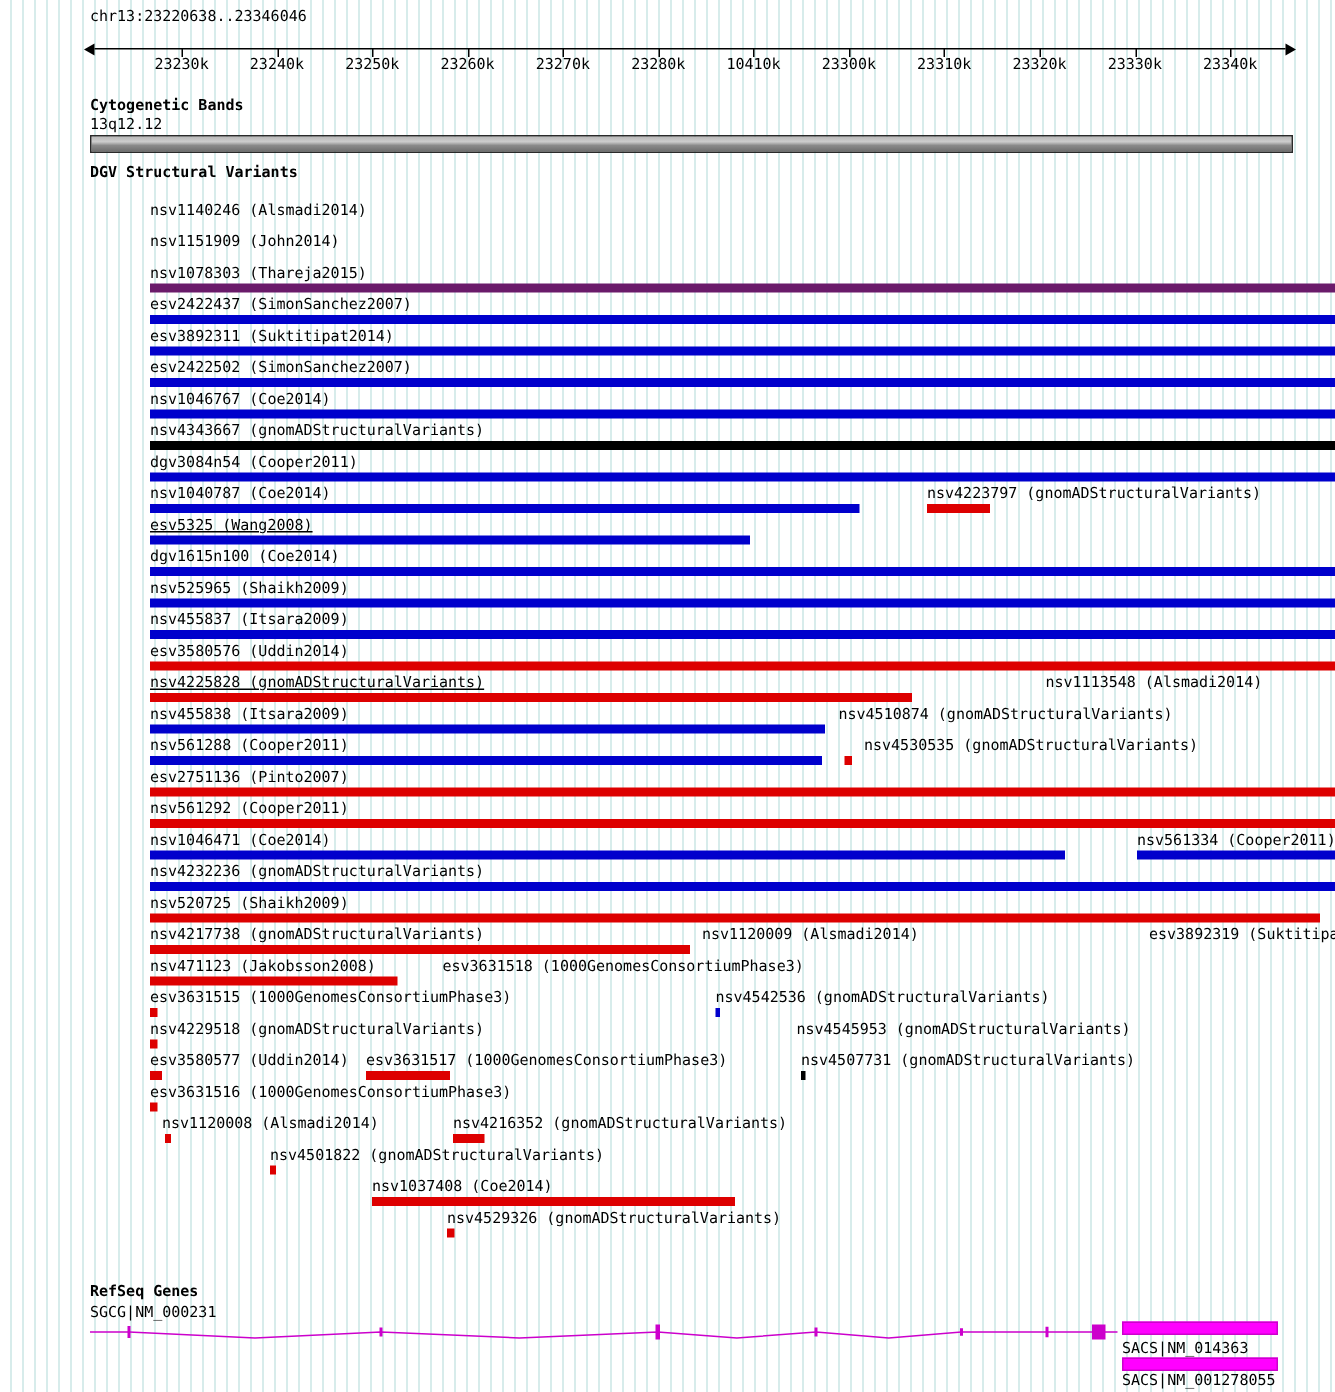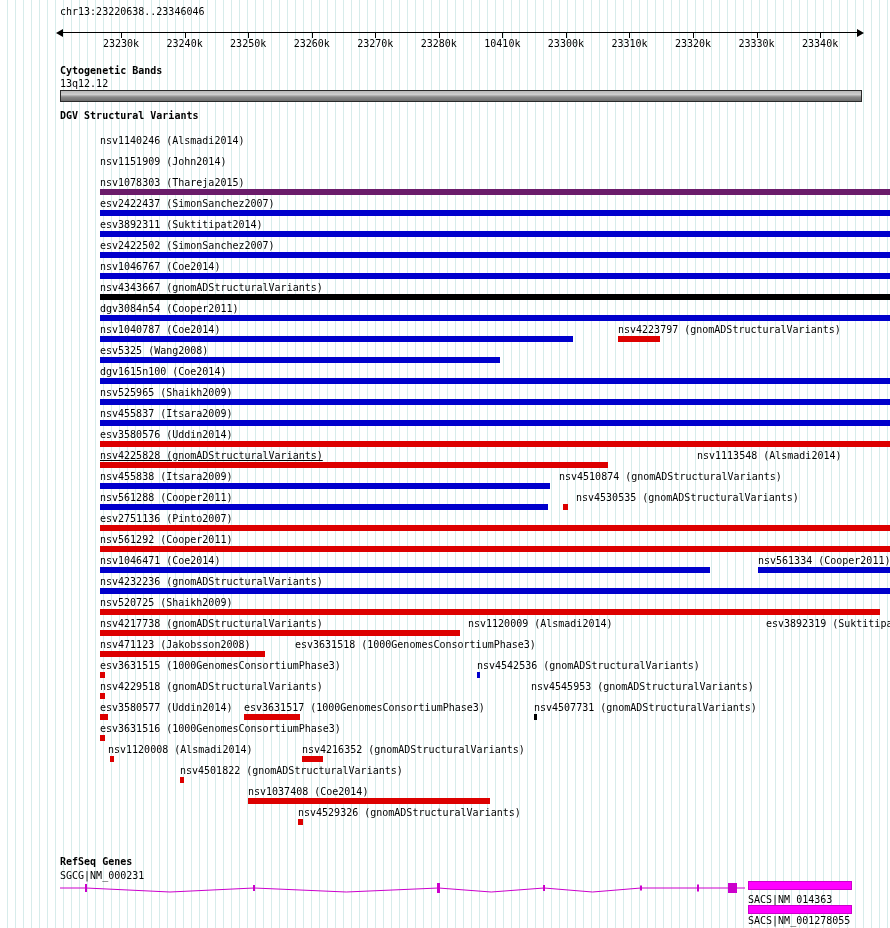--- a/index.html
+++ b/index.html
@@ -103,21 +103,21 @@
       </div>
       <div class="variant-row" style="top: 324px;">
         <div class="variant-label" style="left: 60px;">nsv1040787 (Coe2014)</div>
         <div class="variant-bar" style="left: 60px; width: 473px; background: rgb(0, 0, 204);"></div>
         <div class="variant-label" style="left: 578px;">nsv4223797 (gnomADStructuralVariants)</div>
         <div class="variant-bar" style="left: 578px; width: 42px; background: rgb(221, 0, 0);"></div>
         <div class="variant-label" style="left: 855px;">nsv42</div>
         <div class="variant-bar" style="left: 857px; width: 4px; background: rgb(221, 0, 0);"></div>
       </div>
       <div class="variant-row" style="top: 345px;">
-        <div class="variant-label" style="left: 60px;">esv5325 (Wang2008)</div>
+        <div class="variant-label" style="left: 60px; text-decoration: underline;">esv5325 (Wang2008)</div>
         <div class="variant-bar" style="left: 60px; width: 400px; background: rgb(0, 0, 204);"></div>
       </div>
       <div class="variant-row" style="top: 366px;">
         <div class="variant-label" style="left: 60px;">dgv1615n100 (Coe2014)</div>
         <div class="variant-bar" style="left: 60px; width: 802px; background: rgb(0, 0, 204);"></div>
       </div>
       <div class="variant-row" style="top: 387px;">
         <div class="variant-label" style="left: 60px;">nsv525965 (Shaikh2009)</div>
         <div class="variant-bar" style="left: 60px; width: 802px; background: rgb(0, 0, 204);"></div>
       </div>

